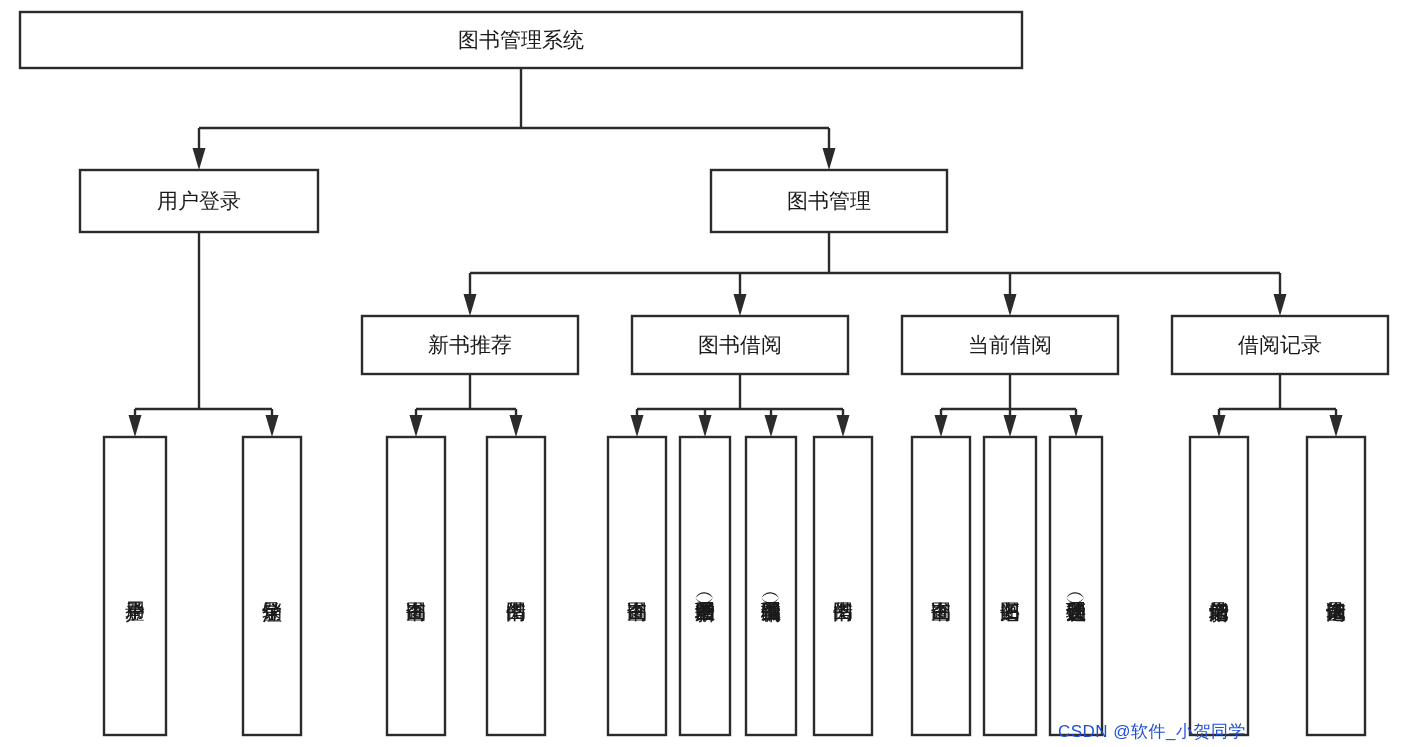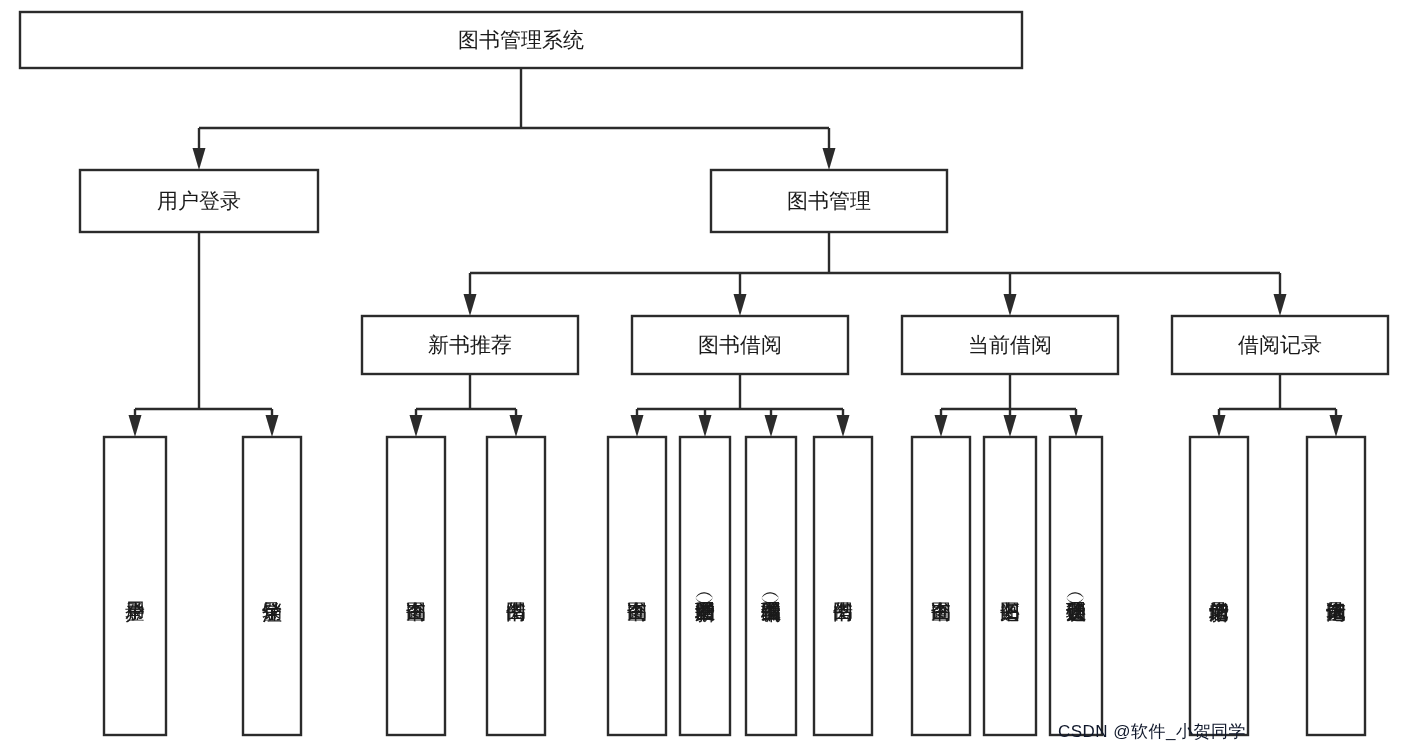--- a/index.html
+++ b/index.html
@@ -62,21 +62,21 @@
     text-orientation: upright;
     white-space: nowrap;
     pointer-events: none;
   }
   .watermark {
     position: absolute;
     right: 8px;
     bottom: 4px;
     font-family: "Liberation Sans", "DejaVu Sans", sans-serif;
     font-size: 17px;
-    color: #0f172a;
+    color: #1d4ed8;
     white-space: nowrap;
     letter-spacing: 0.5px;
   }
 </style>
 </head>
 <body>
 
 <div id="diagram-root">
 
   <svg id="flow" viewBox="0 0 1405 747" xmlns="http://www.w3.org/2000/svg">

